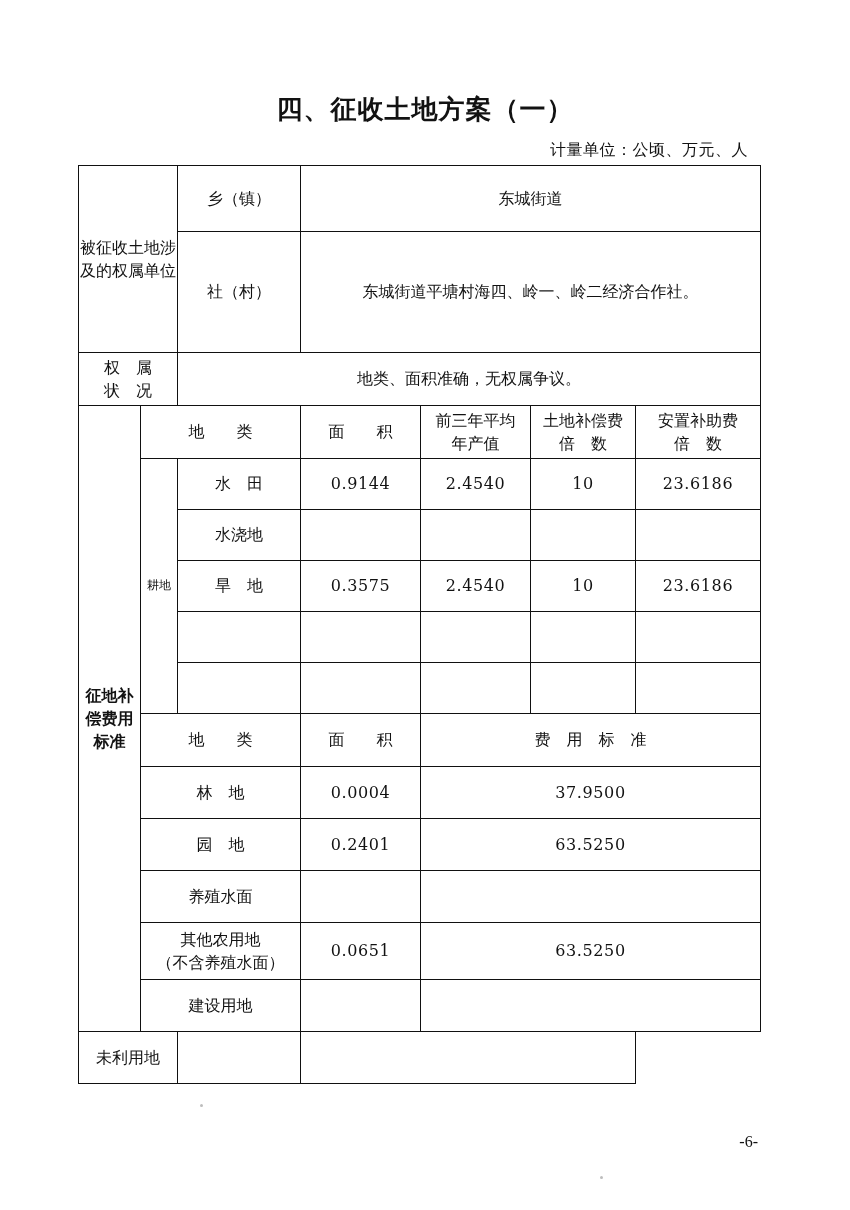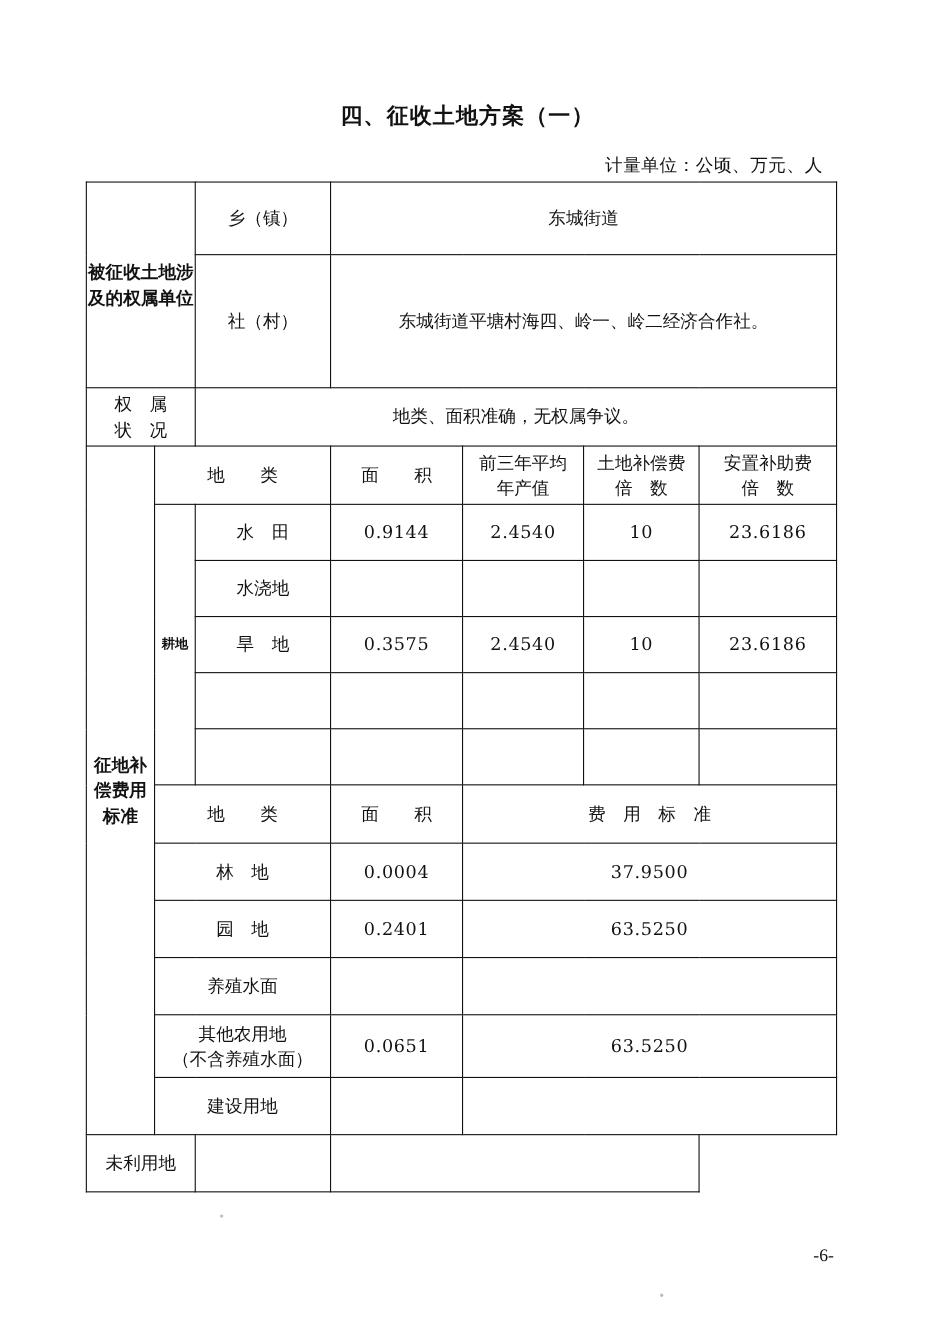--- a/index.html
+++ b/index.html
@@ -21,21 +21,21 @@
     inset: 0;
   }
 
   
   .doc-title {
     position: absolute;
     left: 0;
     top: 92px;
     width: 850px;
     text-align: center;
-    font-size: 20px;
+    font-size: 26px;
     font-weight: bold;
     letter-spacing: 1px;
     font-family: "DejaVu Serif", "Liberation Serif", serif;
   }
 
   .unit-line {
     position: absolute;
     right: 102px;
     top: 140px;
     font-size: 16px;
@@ -70,21 +70,21 @@
   .v-label {
     font-size: 16.5px;
     font-weight: bold;
     line-height: 1.95;
     letter-spacing: 0px;
     word-break: break-all;
     padding: 0 6px;
   }
   .v-label-sm {
     font-size: 16px;
-    font-weight: bold;
+    font-weight: normal;
     line-height: 2.6;
     word-break: break-all;
   }
 
   .left-text {
     text-align: left;
     padding-left: 10px;
   }
 
   .hdr {

